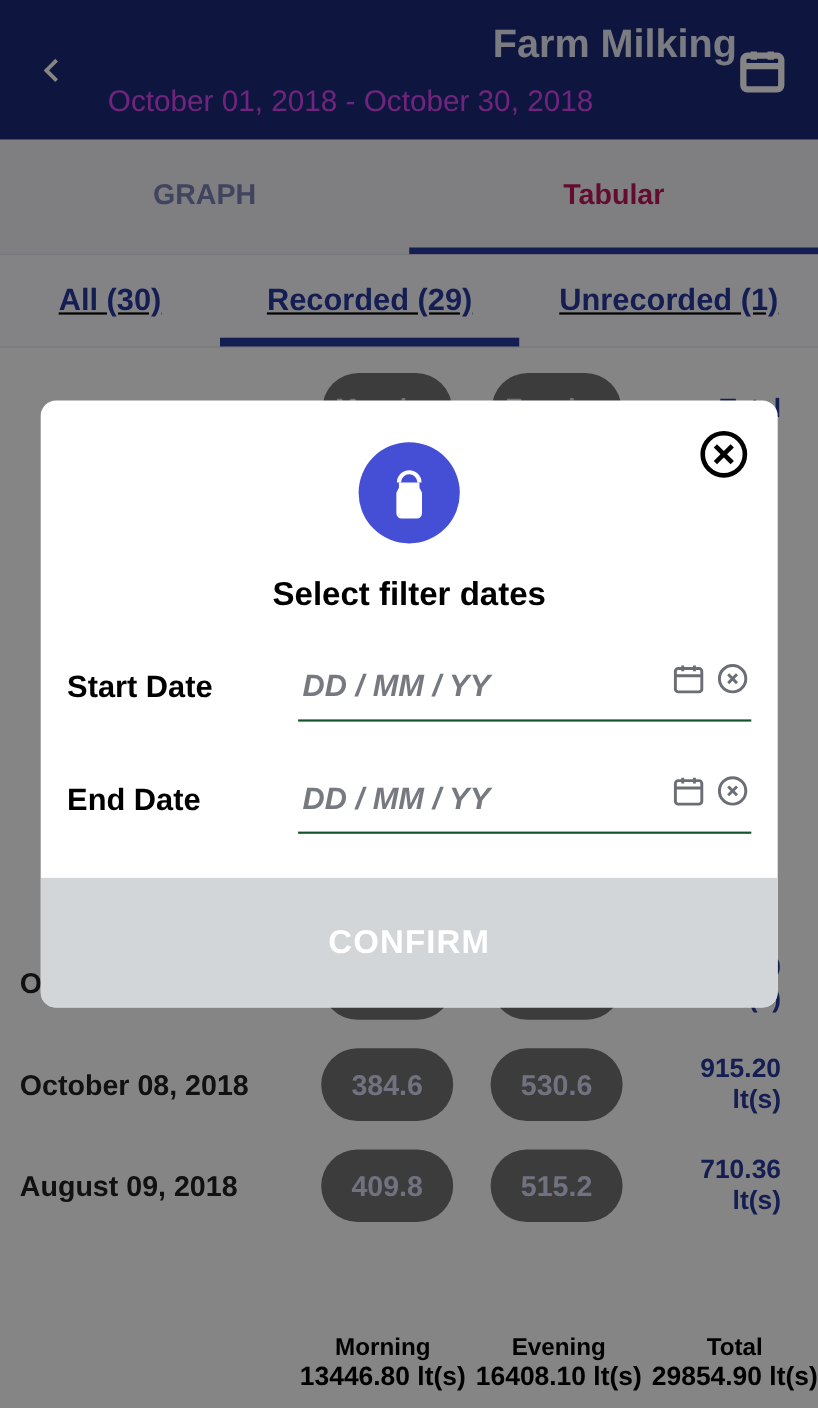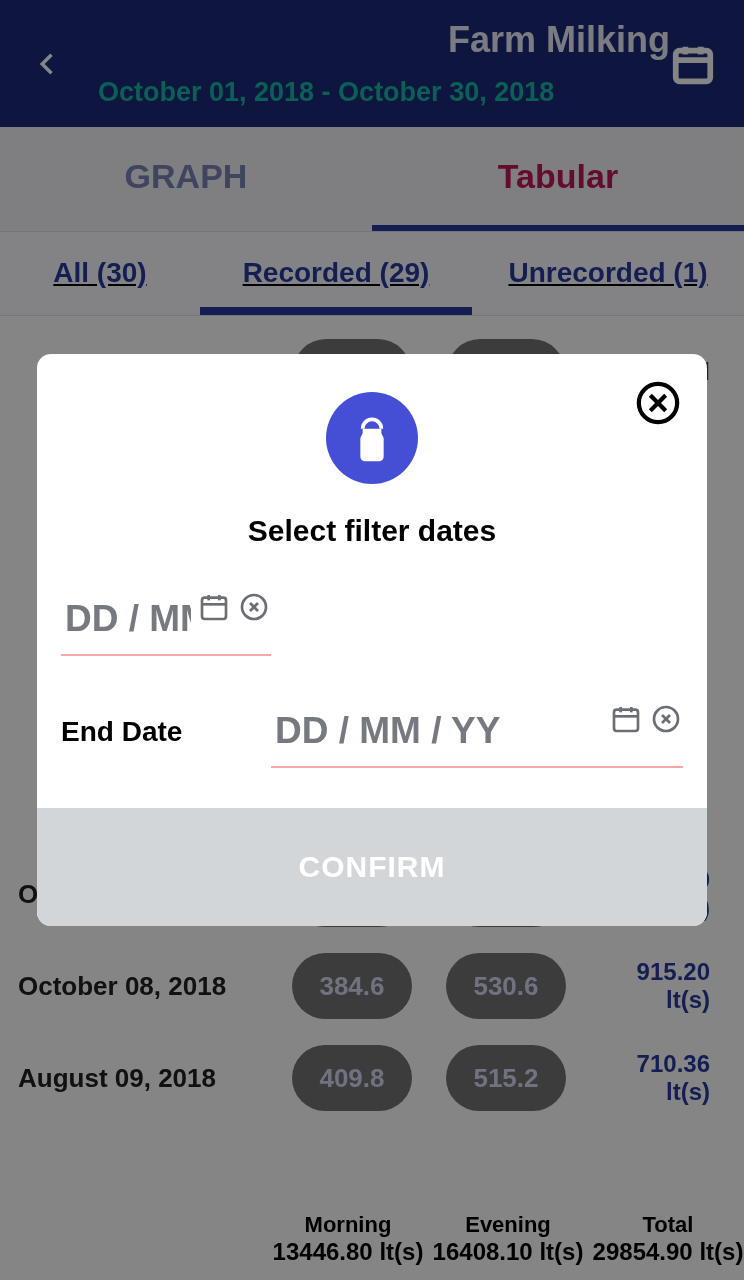--- a/index.html
+++ b/index.html
@@ -13,37 +13,37 @@
     color: #fff;
     height: 127px;
     display: flex;
     align-items: center;
     padding: 0 28px;
   }
   .back-btn { width: 40px; height: 40px; display: flex; align-items: center; justify-content: center; margin-right: 30px; }
   .back-btn svg { width: 28px; height: 28px; stroke: #fff; stroke-width: 3; fill: none; }
   .header-titles { flex: 1; }
   .header-title { font-size: 36px; font-weight: 700; color: #eceef7; text-align: right; }
-  .header-sub { font-size: 27px; font-weight: 700; color: #14b8a6; margin-top: 16px; }
+  .header-sub { font-size: 27px; font-weight: 400; color: #d946ef; margin-top: 16px; }
   .header-cal { width: 46px; height: 46px; }
   .header-cal svg { width: 46px; height: 46px; fill: none; stroke: #fff; stroke-width: 3; }
 
   
   .tabs-primary {
     display: flex;
     height: 105px;
     background: #f3f4fa;
     border-bottom: 1px solid #e1e3ef;
   }
   .tabs-primary .tab {
     flex: 1;
     display: flex;
     align-items: center;
     justify-content: center;
-    font-size: 34px;
+    font-size: 26px;
     font-weight: 700;
     color: #7b83b5;
     border-bottom: 6px solid transparent;
   }
   .tabs-primary .tab.active {
     color: #be185d;
     border-bottom-color: #2a3a9e;
   }
 
   
@@ -153,26 +153,27 @@
   .field {
     display: grid;
     grid-template-columns: 210px 1fr;
     align-items: center;
     padding: 0 24px;
     margin-bottom: 40px;
   }
   .field-label { font-size: 28px; font-weight: 700; }
   .field-input {
     border: none;
-    border-bottom: 2px solid #fca5a5;
-    font-size: 37px;
+    border-bottom: 2px solid #14532d;
+    font-size: 28px;
     font-weight: 600;
     padding: 14px 80px 14px 4px;
     width: 100%;
     color: #767a80;
+    font-style: italic;
   }
   .field-input::placeholder { color: #767a80; }
   .field-wrap { position: relative; }
   .field-icons {
     position: absolute;
     right: 0;
     top: 6px;
     display: flex;
     gap: 6px;
     align-items: center;
@@ -283,20 +284,21 @@
       </div>
       <div class="modal-icon">
         <svg viewBox="0 0 24 24">
           <path d="M8 8 h8 v2 l1 2 v8 a2 2 0 0 1 -2 2 h-6 a2 2 0 0 1 -2 -2 v-8 l1 -2 z" fill="#fff"></path>
           <path d="M8 8 a4 4 0 0 1 8 0" fill="none" stroke="#fff" stroke-width="1.6"></path>
         </svg>
       </div>
       <div class="modal-title">Select filter dates</div>
 
       <div class="field">
+        <div class="field-label">Start Date</div>
         <div class="field-wrap">
           <input class="field-input" placeholder="DD / MM / YY" style="">
           <div class="field-icons">
             <span class="icon-btn">
               <svg viewBox="0 0 24 24">
                 <rect x="3" y="5" width="18" height="16" rx="2" fill="none" stroke="#6b6f75" stroke-width="2"></rect>
                 <line x1="3" y1="10" x2="21" y2="10" stroke="#6b6f75" stroke-width="2"></line>
                 <line x1="8" y1="3" x2="8" y2="7" stroke="#6b6f75" stroke-width="2"></line>
                 <line x1="16" y1="3" x2="16" y2="7" stroke="#6b6f75" stroke-width="2"></line>
               </svg>

